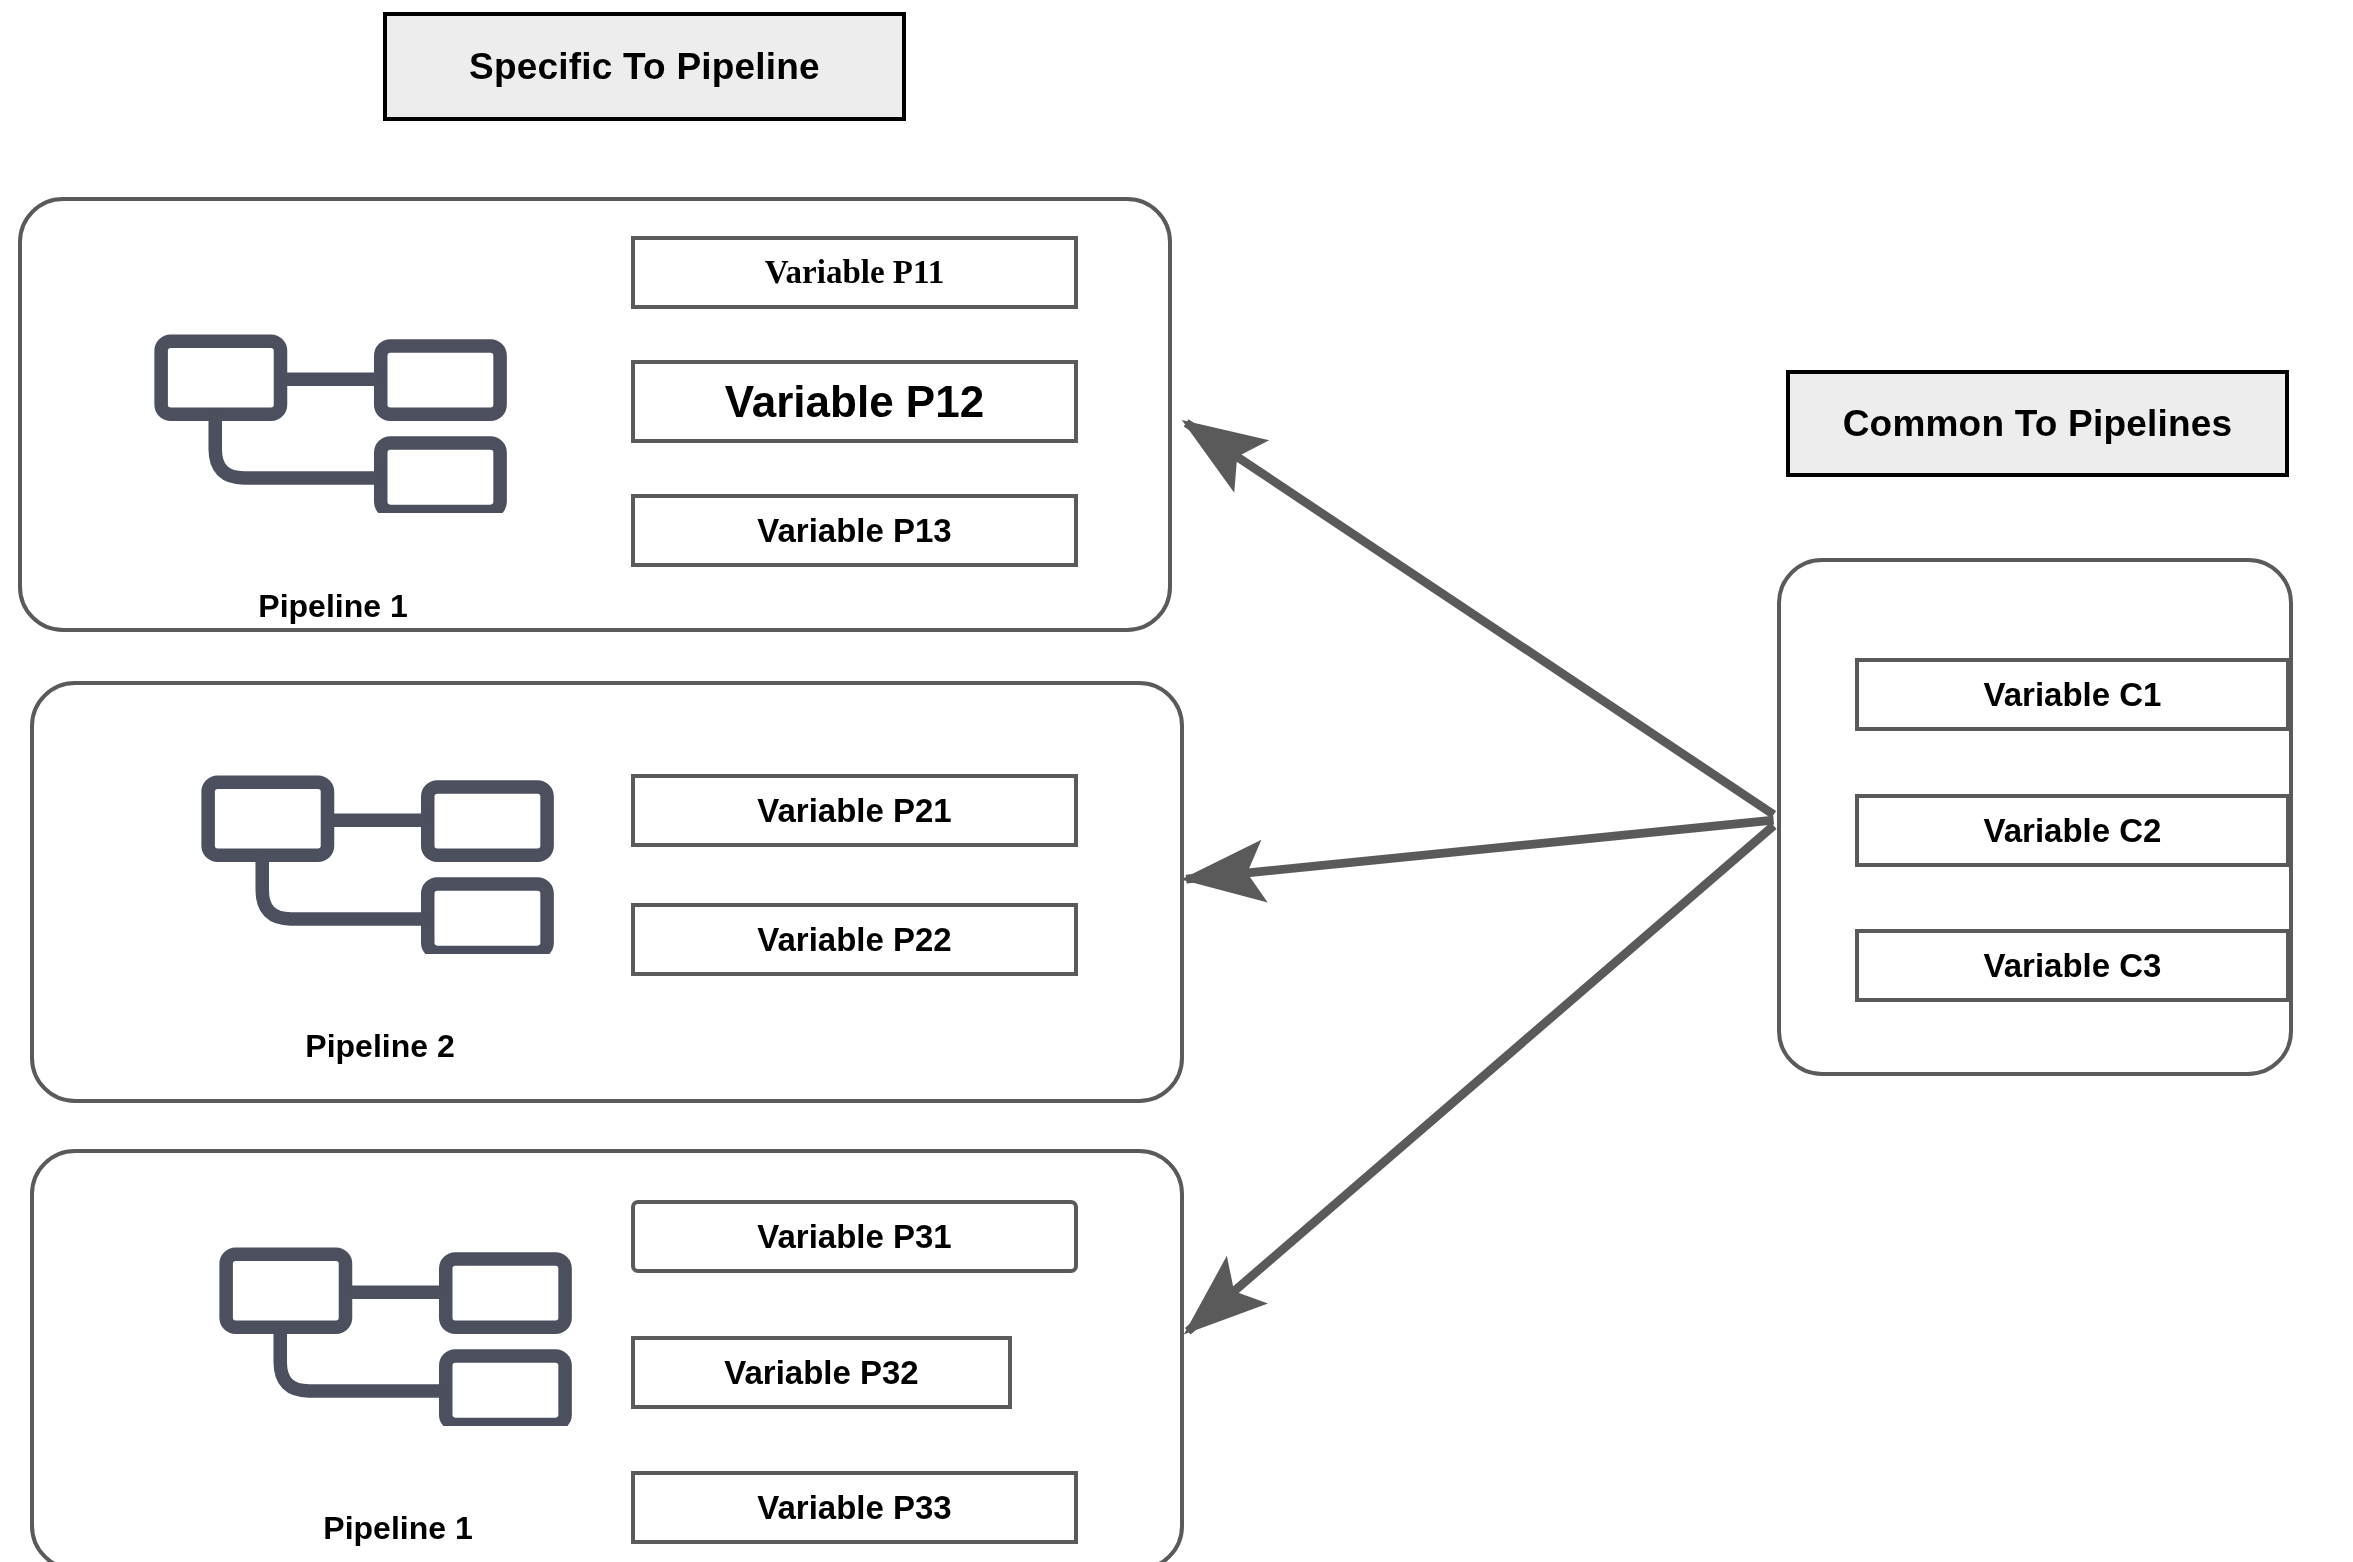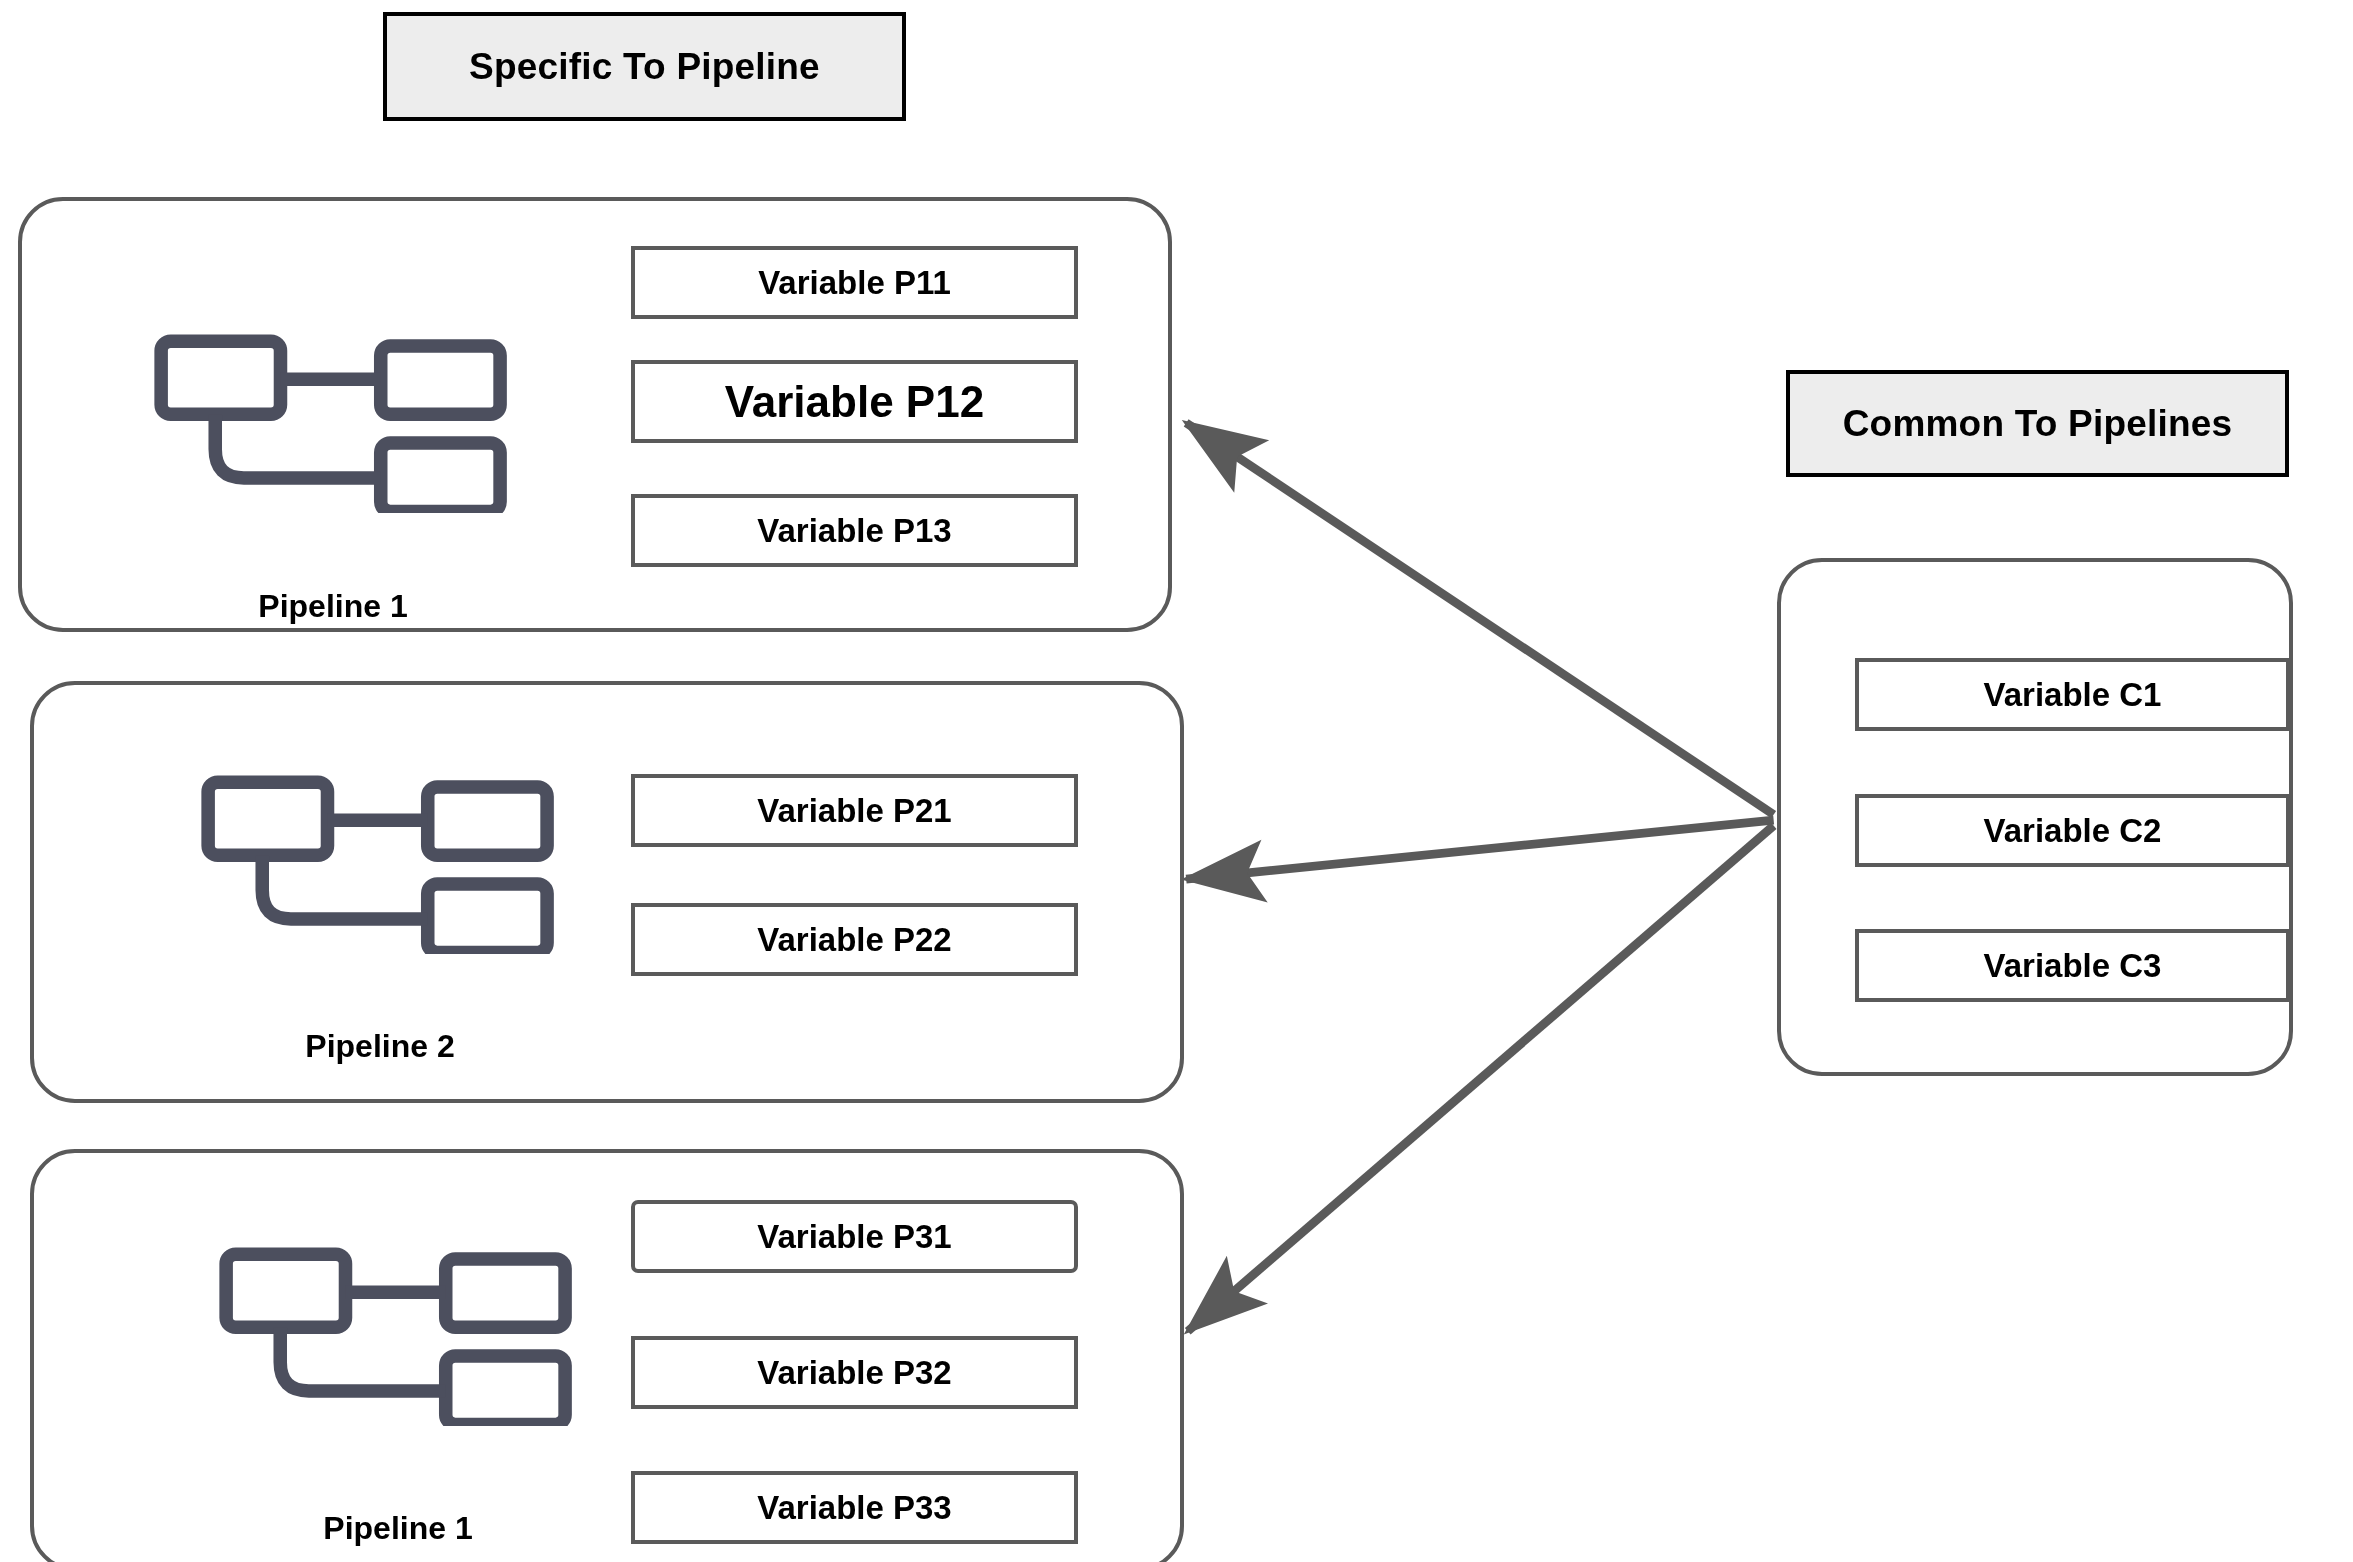--- a/index.html
+++ b/index.html
@@ -108,21 +108,21 @@
   <svg class="pipeline-icon" style="left:150px; top:330px;" width="366" height="183" viewBox="0 0 460 230">
     <rect x="14" y="14" width="150" height="92" rx="12" fill="#ffffff" stroke="#4c4f5e" stroke-width="17"></rect>
     <rect x="290" y="20" width="150" height="86" rx="12" fill="#ffffff" stroke="#4c4f5e" stroke-width="17"></rect>
     <rect x="290" y="142" width="150" height="86" rx="12" fill="#ffffff" stroke="#4c4f5e" stroke-width="17"></rect>
     <path d="M164,62 L290,62" stroke="#4c4f5e" stroke-width="17" fill="none"></path>
     <path d="M82,106 L82,150 Q82,186 118,186 L290,186" stroke="#4c4f5e" stroke-width="17" fill="none"></path>
   </svg>
 
   <div class="pipeline-label" style="left:150px; top:567px; width:366px; font-size:32px;">Pipeline 1</div>
 
-  <div class="var-box" style="left:631px; top:246px; width:447px; height:73px; font-size:33px;">Variable P11</div>
+  <div class="var-box" style="left:631px; top:236px; width:447px; height:73px; font-size:33px;font-family:Liberation Serif, serif;">Variable P11</div>
   <div class="var-box" style="left:631px; top:360px; width:447px; height:83px; font-size:44px;">Variable P12</div>
   <div class="var-box" style="left:631px; top:494px; width:447px; height:73px; font-size:33px;">Variable P13</div>
 
   <div class="group-box" style="left:30px; top:681px; width:1154px; height:422px;"></div>
 
   <svg class="pipeline-icon" style="left:197px; top:771px;" width="366" height="183" viewBox="0 0 460 230">
     <rect x="14" y="14" width="150" height="92" rx="12" fill="#ffffff" stroke="#4c4f5e" stroke-width="17"></rect>
     <rect x="290" y="20" width="150" height="86" rx="12" fill="#ffffff" stroke="#4c4f5e" stroke-width="17"></rect>
     <rect x="290" y="142" width="150" height="86" rx="12" fill="#ffffff" stroke="#4c4f5e" stroke-width="17"></rect>
     <path d="M164,62 L290,62" stroke="#4c4f5e" stroke-width="17" fill="none"></path>
@@ -140,21 +140,21 @@
     <rect x="14" y="14" width="150" height="92" rx="12" fill="#ffffff" stroke="#4c4f5e" stroke-width="17"></rect>
     <rect x="290" y="20" width="150" height="86" rx="12" fill="#ffffff" stroke="#4c4f5e" stroke-width="17"></rect>
     <rect x="290" y="142" width="150" height="86" rx="12" fill="#ffffff" stroke="#4c4f5e" stroke-width="17"></rect>
     <path d="M164,62 L290,62" stroke="#4c4f5e" stroke-width="17" fill="none"></path>
     <path d="M82,106 L82,150 Q82,186 118,186 L290,186" stroke="#4c4f5e" stroke-width="17" fill="none"></path>
   </svg>
 
   <div class="pipeline-label" style="left:215px; top:1489px; width:366px; font-size:32px;">Pipeline 1</div>
 
   <div class="var-box" style="left:631px; top:1200px; width:447px; height:73px; font-size:33px;border-radius:7px;">Variable P31</div>
-  <div class="var-box" style="left:631px; top:1336px; width:447px; height:73px; font-size:33px;">Variable P32</div>
+  <div class="var-box" style="left:631px; top:1336px; width:381px; height:73px; font-size:33px;">Variable P32</div>
   <div class="var-box" style="left:631px; top:1471px; width:447px; height:73px; font-size:33px;">Variable P33</div>
 
   <div class="group-box" style="left:1777px; top:558px; width:516px; height:518px;"></div>
 
   <div class="var-box" style="left:1855px; top:658px; width:435px; height:73px; font-size:33px;">Variable C1</div>
   <div class="var-box" style="left:1855px; top:794px; width:435px; height:73px; font-size:33px;">Variable C2</div>
   <div class="var-box" style="left:1855px; top:929px; width:435px; height:73px; font-size:33px;">Variable C3</div>
 
 </div>
 

